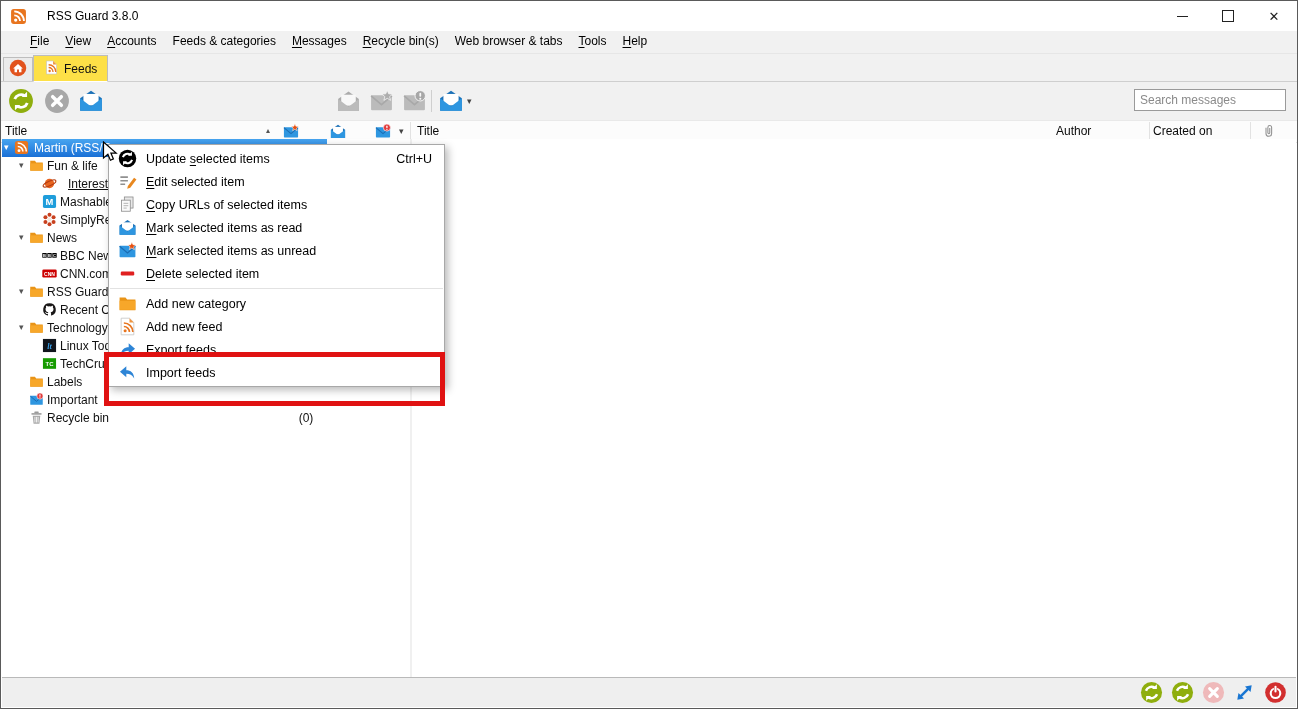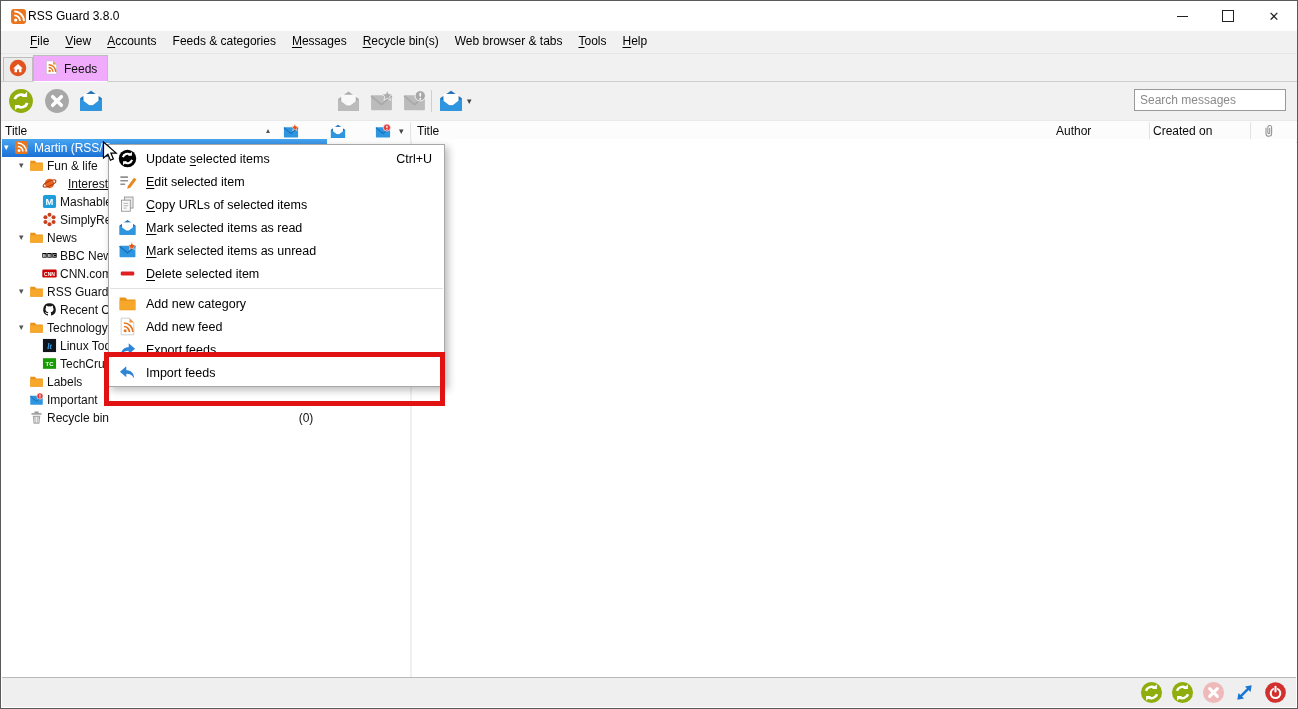--- a/index.html
+++ b/index.html
@@ -3,38 +3,38 @@
 <meta charset="utf-8">
 <style>
   html,body{margin:0;padding:0;background:#888;}
   .window{position:relative;width:1298px;height:709px;background:#fff;border:1px solid #5a5a5a;
           box-sizing:border-box;overflow:hidden;font-family:"Liberation Sans",sans-serif;font-size:12px;color:#111;}
 
   
   .titlebar{position:relative;height:30px;background:#fff;display:flex;align-items:center;}
   .app-icon{width:17px;height:17px;margin-left:9px;}
   .app-icon svg{width:100%;height:100%;}
-  .title-text{margin-left:1px;font-size:12px;color:#000;}
+  .title-text{margin-left:20px;font-size:12px;color:#000;}
   .win-controls{position:absolute;right:0;top:0;height:30px;display:flex;}
   .wc{width:46px;height:30px;display:flex;align-items:center;justify-content:center;color:#222;}
   .wc-min i{display:block;width:11px;border-top:1.4px solid #222;}
   .wc-max i{display:block;width:10px;height:10px;border:1.2px solid #222;}
   .wc-close{font-size:13px;}
 
   
   .menubar{height:22px;background:#f1f1f1;display:flex;align-items:center;padding-left:21px;border-bottom:1px solid #e6e6e6;}
   .mitem{padding:0 8px;height:22px;line-height:21px;color:#000;}
   .mn{text-decoration:underline;text-underline-offset:2px;}
 
   
   .tabbar{height:27px;background:#f1f1f1;display:flex;align-items:flex-end;padding-left:2px;border-bottom:1px solid #cfcfcf;}
   .tab{display:flex;align-items:center;gap:5px;box-sizing:border-box;border:1px solid #bdbdbd;border-bottom:none;background:#ebebeb;}
   .tab-home{width:30px;height:24px;justify-content:center;}
   .tab-home svg{width:18px;height:18px;}
-  .tab-feeds{height:27px;padding:0 10px;background:#f0abfc;margin-bottom:-1px;border-bottom:1px solid #fff;}
+  .tab-feeds{height:27px;padding:0 10px;background:#fde047;margin-bottom:-1px;border-bottom:1px solid #fff;}
   .tab-feeds svg{width:15px;height:15px;}
 
   
   .toolbar{position:relative;height:38px;background:#f1f1f1;border-bottom:1px solid #e9e9e9;}
   .tbtn{position:absolute;top:5px;width:28px;height:28px;display:flex;align-items:center;justify-content:center;}
   .tbtn svg{width:26px;height:26px;}
   .tbtn.small svg{width:25px;height:25px;}
   .disabled{filter:grayscale(1) opacity(.5);}
   .tsep{position:absolute;top:8px;width:1px;height:22px;background:#cfcfcf;}
   .dd-arrow{position:absolute;top:14px;font-size:9px;color:#444;}

